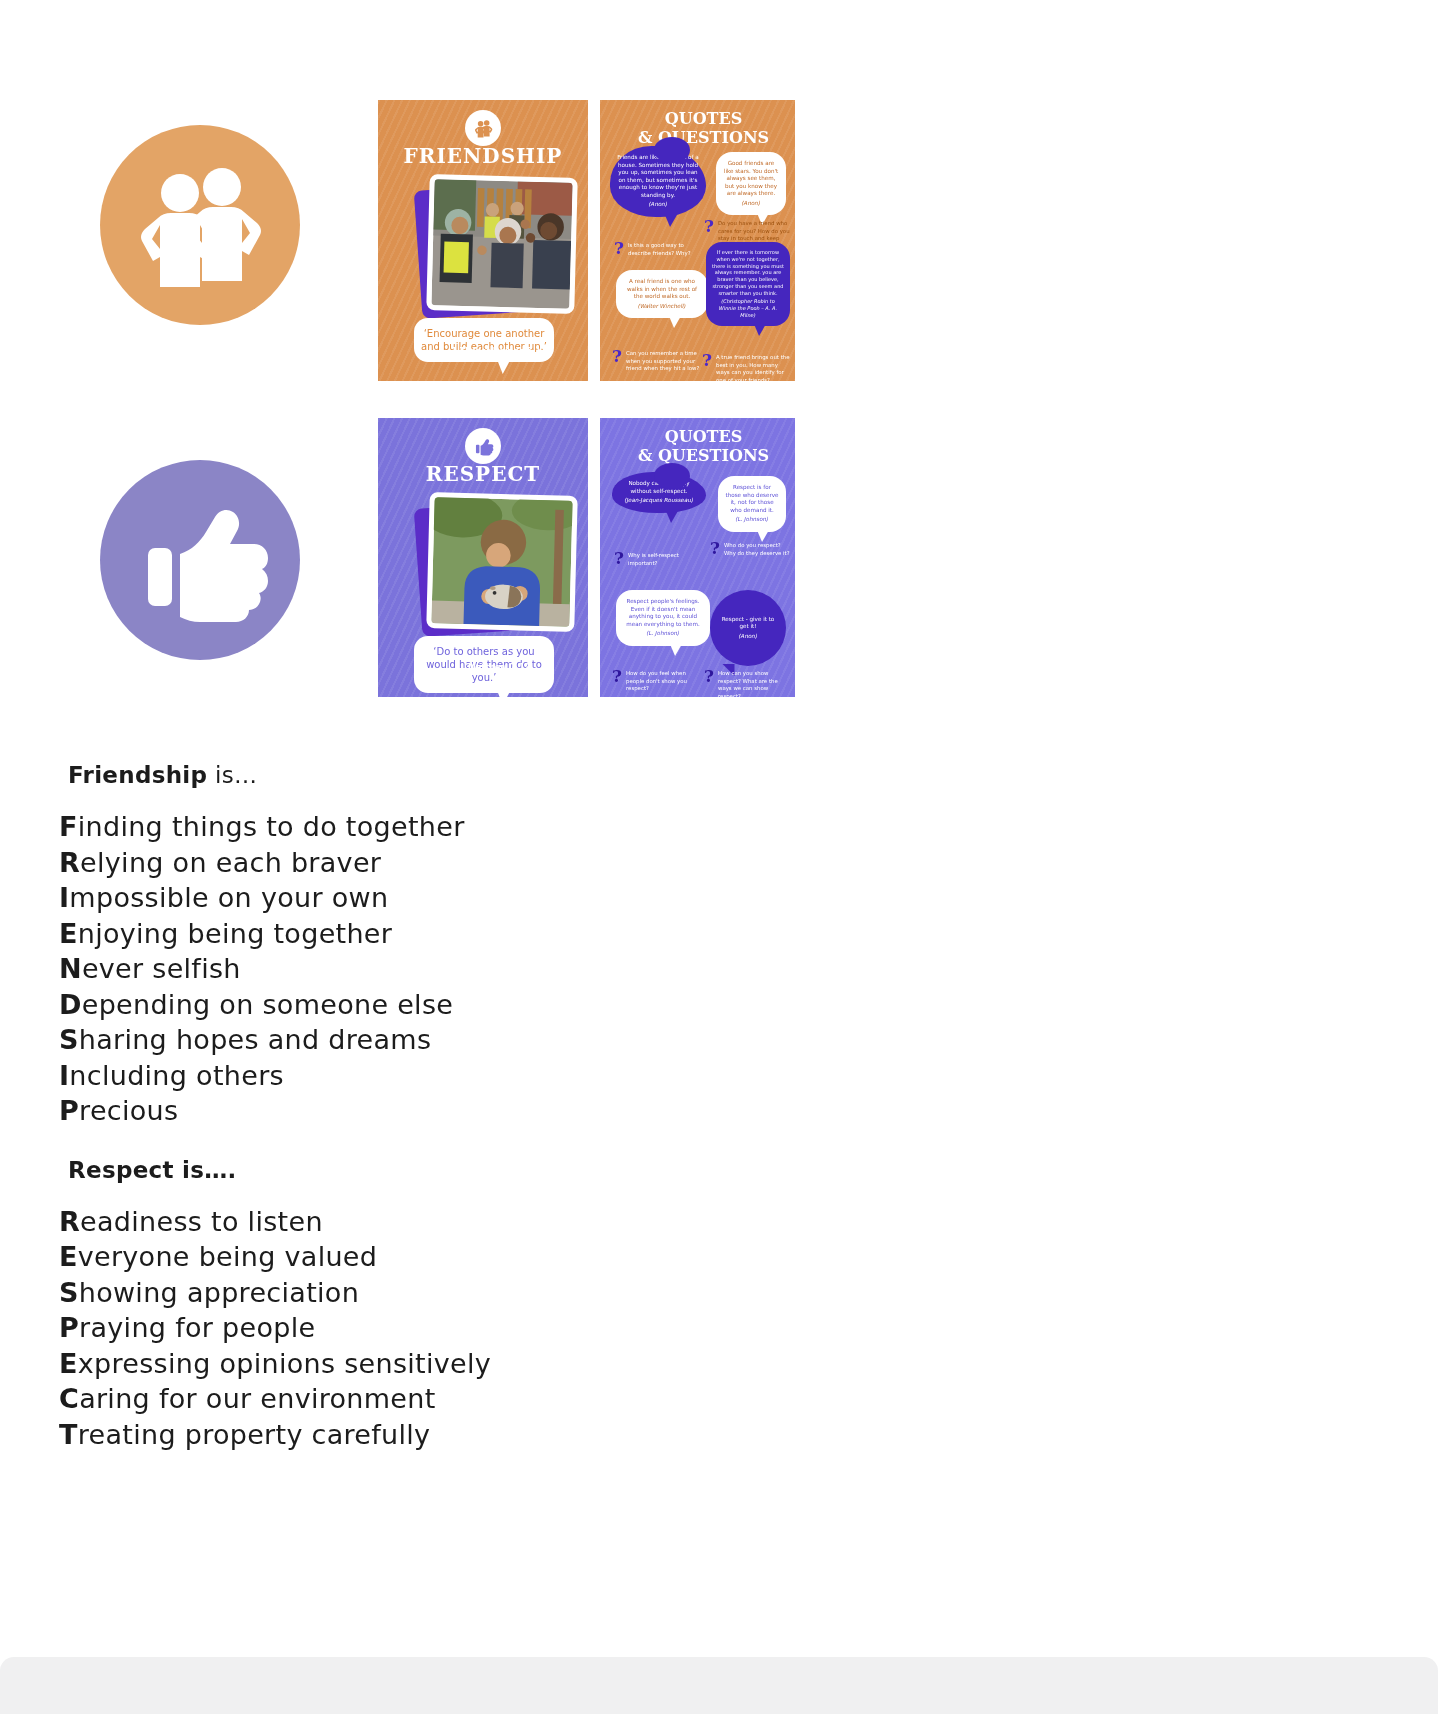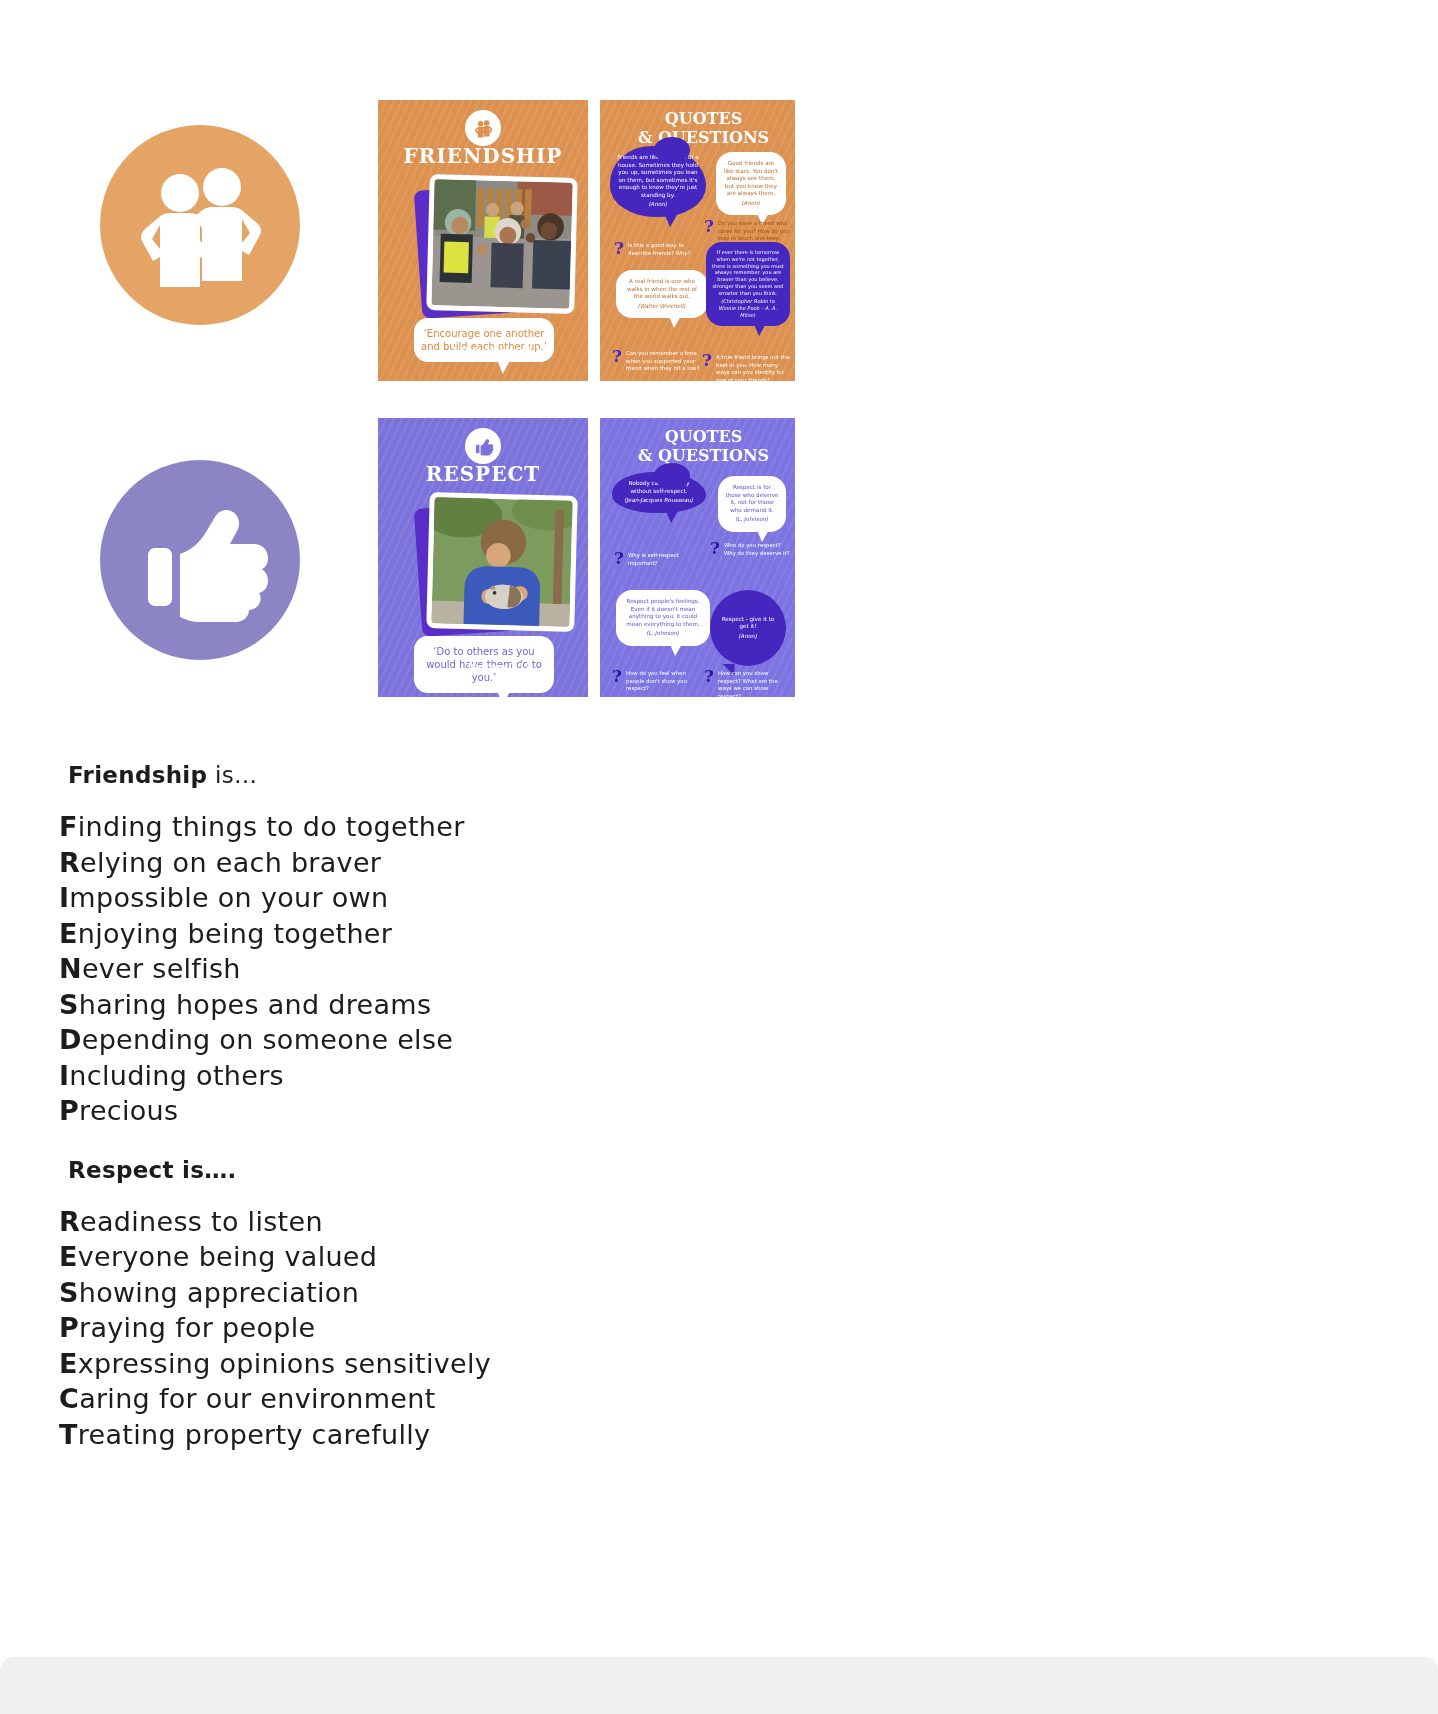--- a/index.html
+++ b/index.html
@@ -309,22 +309,22 @@
   </article>
 
   <section class="acrostics">
     <h3 class="acro-heading" id="friendship-heading"><b>Friendship</b><span> is…</span></h3>
     <ul class="acro-list">
       <li><b class="acro-lead">F</b><span>inding things to do together</span></li>
       <li><b class="acro-lead">R</b><span>elying on each braver</span></li>
       <li><b class="acro-lead">I</b><span>mpossible on your own</span></li>
       <li><b class="acro-lead">E</b><span>njoying being together</span></li>
       <li><b class="acro-lead">N</b><span>ever selfish</span></li>
+      <li><b class="acro-lead">D</b><span>epending on someone else</span></li>
       <li><b class="acro-lead">S</b><span>haring hopes and dreams</span></li>
-      <li><b class="acro-lead">D</b><span>epending on someone else</span></li>
       <li><b class="acro-lead">I</b><span>ncluding others</span></li>
       <li><b class="acro-lead">P</b><span>recious</span></li>
     </ul>
     <h3 class="acro-heading" id="respect-heading"><b>Respect is….</b><span></span></h3>
     <ul class="acro-list">
       <li><b class="acro-lead">R</b><span>eadiness to listen</span></li>
       <li><b class="acro-lead">E</b><span>veryone being valued</span></li>
       <li><b class="acro-lead">S</b><span>howing appreciation</span></li>
       <li><b class="acro-lead">P</b><span>raying for people</span></li>
       <li><b class="acro-lead">E</b><span>xpressing opinions sensitively</span></li>

